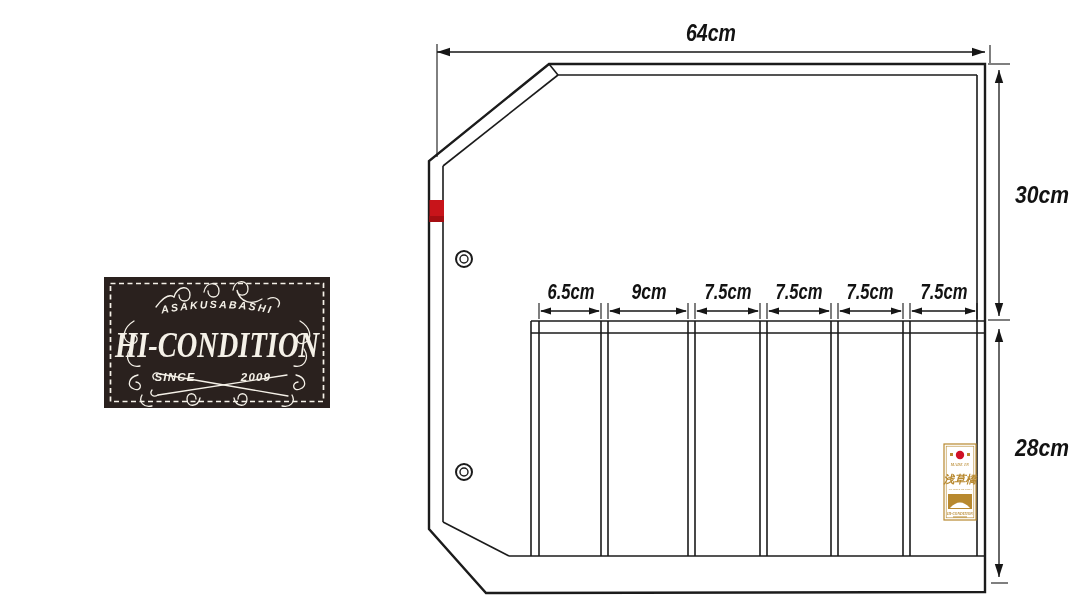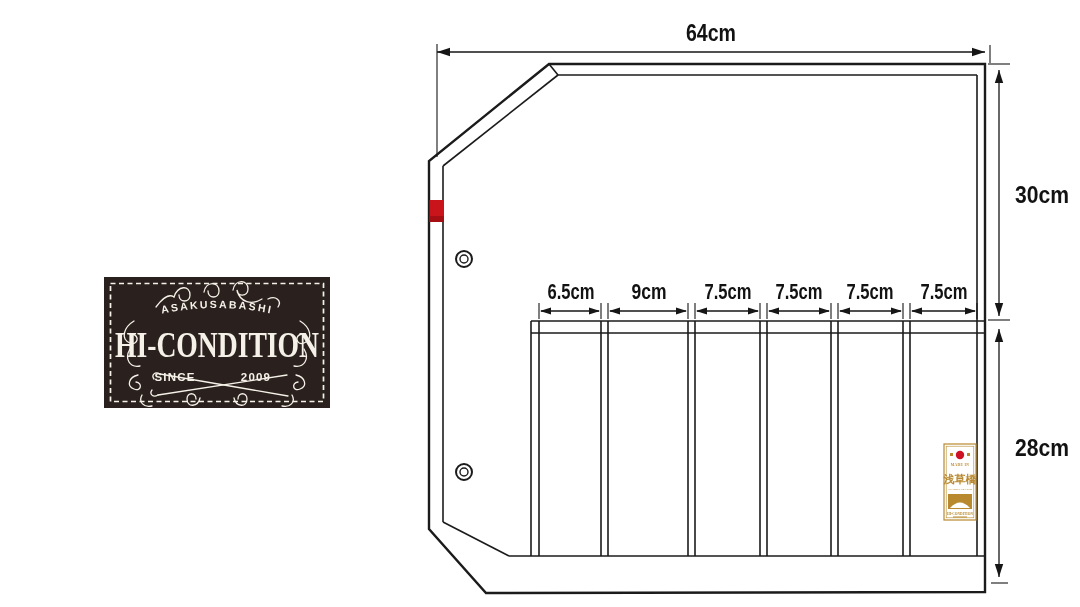--- a/index.html
+++ b/index.html
@@ -1,20 +1,20 @@
 <!DOCTYPE html>
 <html><head>
 <meta charset="utf-8">
 <style>
   html,body{margin:0;padding:0;}
   body{
     width:1080px;height:607px;position:relative;overflow:hidden;
     background:#ffffff;font-family:"Liberation Sans",sans-serif;
   }
-  .stage{position:absolute;inset:0;}
+  .stage{position:absolute;inset:0;font-style:italic;}
   
   .drawing-svg{position:absolute;left:0;top:0;}
   .outline{fill:#ffffff;stroke:#1b1b1b;stroke-width:2.4;stroke-linejoin:miter;}
   .inner-line{fill:none;stroke:#1b1b1b;stroke-width:1.6;}
   .pocket-line{fill:none;stroke:#1b1b1b;stroke-width:1.6;}
   .dim-line{fill:none;stroke:#161616;stroke-width:1.3;}
   .ext-line{fill:none;stroke:#161616;stroke-width:1.1;}
   .arrow-head{fill:#161616;stroke:none;}
   .dim-label{font-family:"Liberation Sans",sans-serif;font-weight:bold;font-size:23px;fill:#121212;}
   .dim-label-s{font-family:"Liberation Sans",sans-serif;font-weight:bold;font-size:22px;fill:#121212;}

